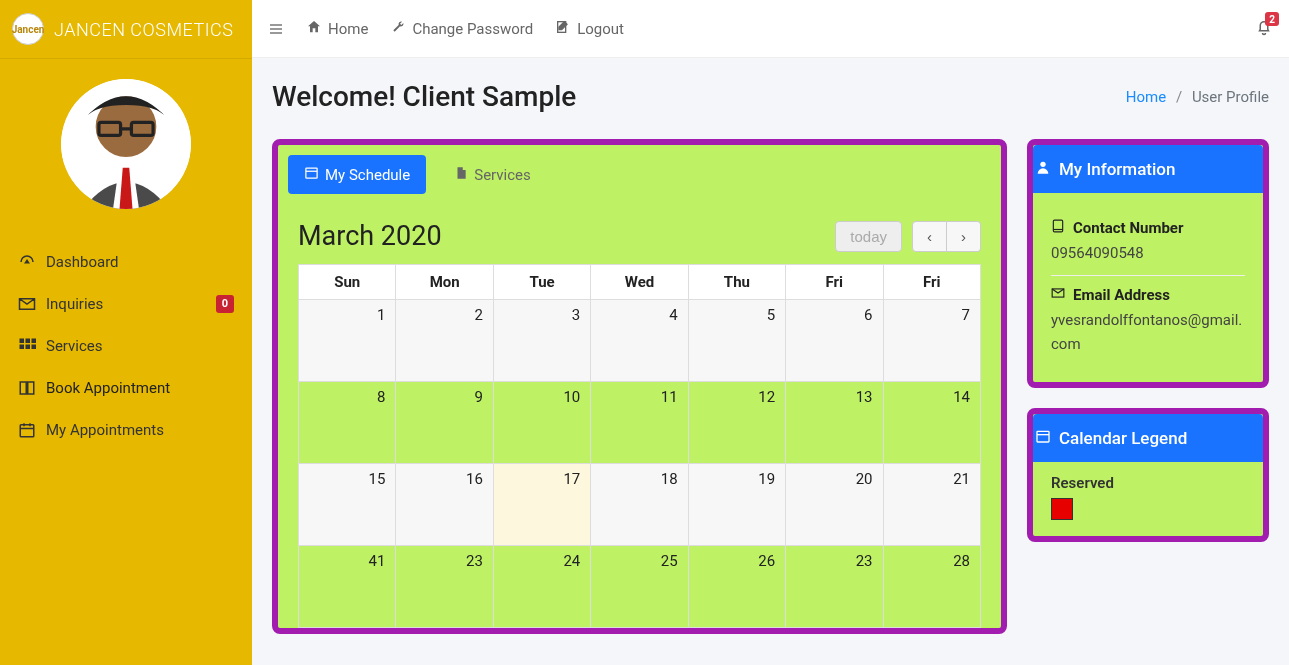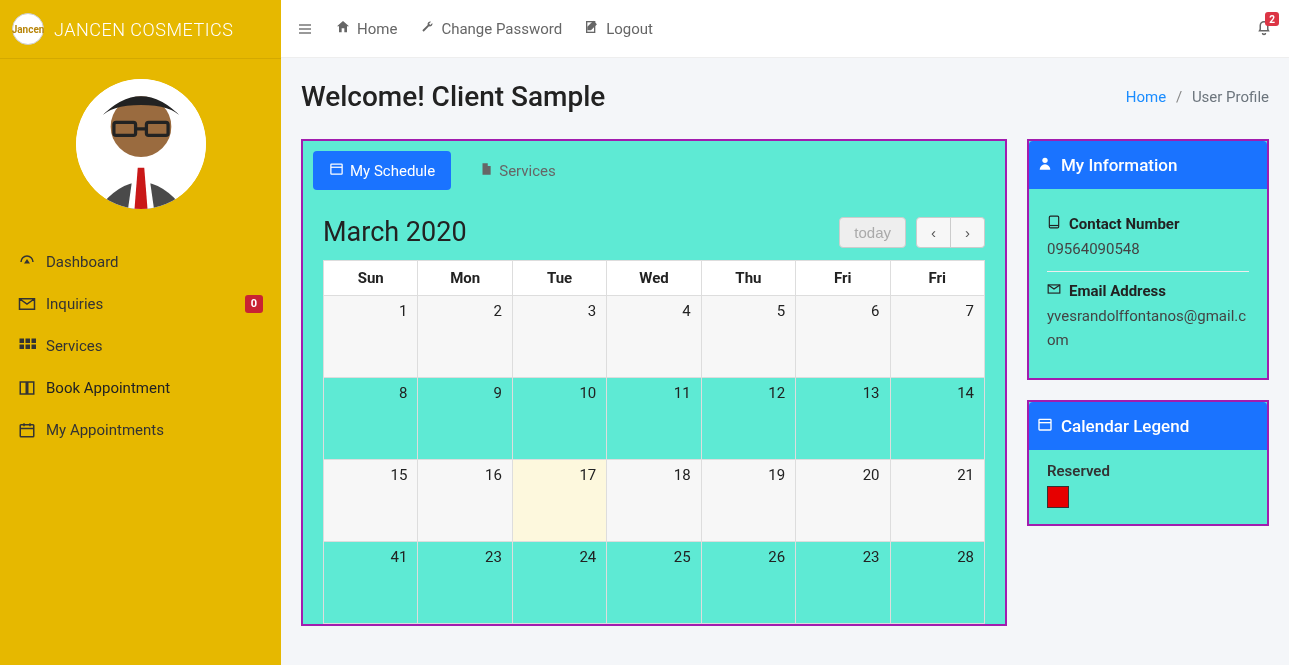--- a/index.html
+++ b/index.html
@@ -1,20 +1,20 @@
 <!DOCTYPE html>
 <html><head>
 <meta charset="utf-8">
 <style>
   * { box-sizing: border-box; margin: 0; padding: 0; }
   body { font-family: -apple-system, BlinkMacSystemFont, "Segoe UI", Roboto, Arial, sans-serif; font-size: 14px; color: #333; background: #f4f6f9; }
   .app { display: flex; height: 665px; }
 
   
-  .sidebar { width: 281px; background: #e6b800; color: #fff; flex-shrink: 0; }
+  .sidebar { width: 252px; background: #e6b800; color: #fff; flex-shrink: 0; }
   .sidebar-brand { display: flex; align-items: center; padding: 10px 12px; height: 58px; }
   .brand-logo { width: 32px; height: 32px; border-radius: 50%; background: #fff; display:flex; align-items:center; justify-content:center; font-size:10px; font-weight:bold; color:#b8860b; margin-right:10px; border:1px solid #ccc;}
   .brand-text { font-size: 18px; font-weight: 300; color: #fff; letter-spacing: .5px; }
   .sidebar-hr { border: none; border-top: 1px solid rgba(0,0,0,0.08); }
   .avatar-wrap { display:flex; justify-content:center; padding: 20px 0 28px; }
   .avatar { width: 130px; height: 130px; border-radius: 50%; background: #fff; position: relative; overflow:hidden; }
   .avatar svg { width:100%; height:100%; }
 
   .nav-list { list-style: none; padding: 4px 0; }
   .nav-item { display:flex; align-items:center; padding: 12px 18px; color:#333; font-size:15px; cursor:pointer; }
@@ -37,22 +37,22 @@
   .content-header h1 { font-size: 28px; font-weight: 500; color:#222; }
   .breadcrumb { margin-left:auto; font-size:15px; }
   .breadcrumb a { color:#1a8cff; text-decoration:none; }
   .breadcrumb .sep { color:#888; padding: 0 6px; }
   .breadcrumb .active { color:#6c757d; }
 
   .row { display:flex; gap: 20px; }
   .col-main { flex:1; min-width:0; }
   .col-side { width: 242px; flex-shrink:0; }
 
-  .card { background:#5eead4; border:2px solid #a21caf; border-radius:0; }
-  .card-header { padding:14px 8px; font-size:17px; font-weight:500; display:flex; align-items:center; gap:8px; }
+  .card { background:#bef264; border:6px solid #a21caf; border-radius:8px; }
+  .card-header { padding:14px 2px; font-size:17px; font-weight:500; display:flex; align-items:center; gap:8px; }
   .card-header.blue { background:#1a73ff; color:#fff; border-radius:4px 4px 0 0;}
   .card-body { padding: 16px 18px; }
 
   
   .tab-row { padding: 10px; display:flex; gap:12px; }
   .tab { display:inline-flex; align-items:center; gap:6px; padding:10px 16px; font-size:15px; cursor:pointer; border-radius:4px; }
   .tab.active { background:#1a73ff; color:#fff; }
   .tab.inactive { color:#666; }
 
   

